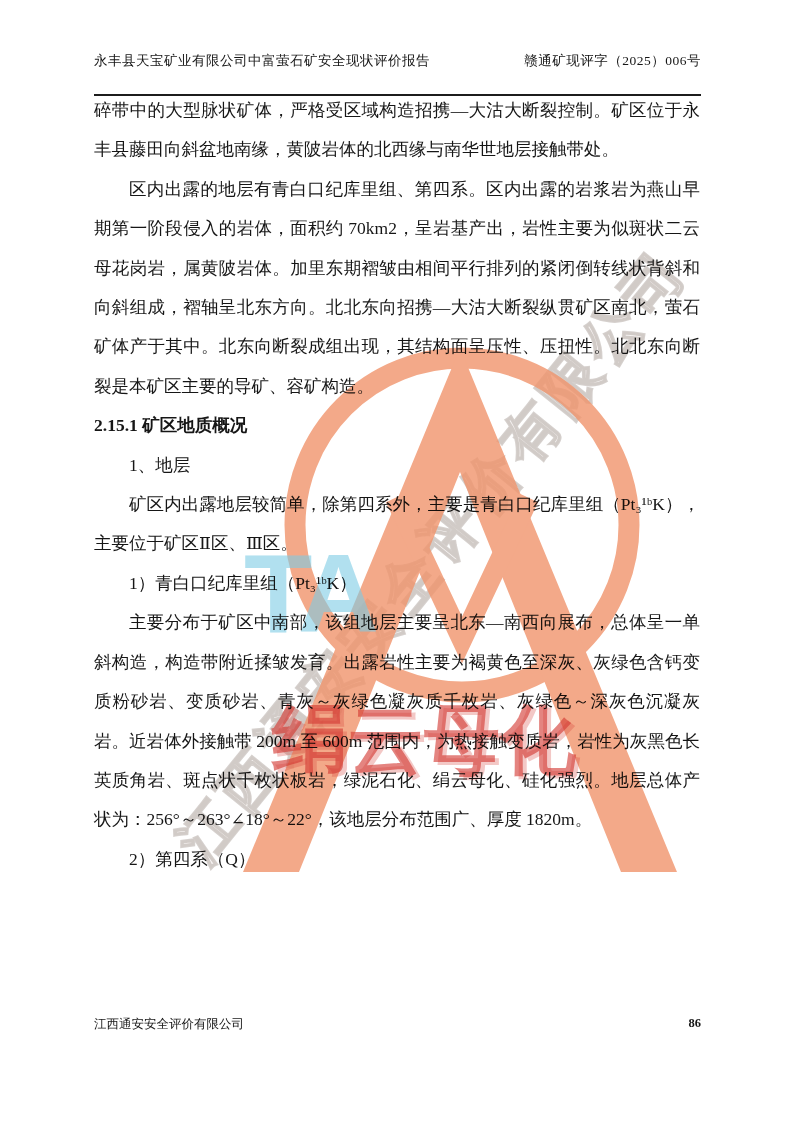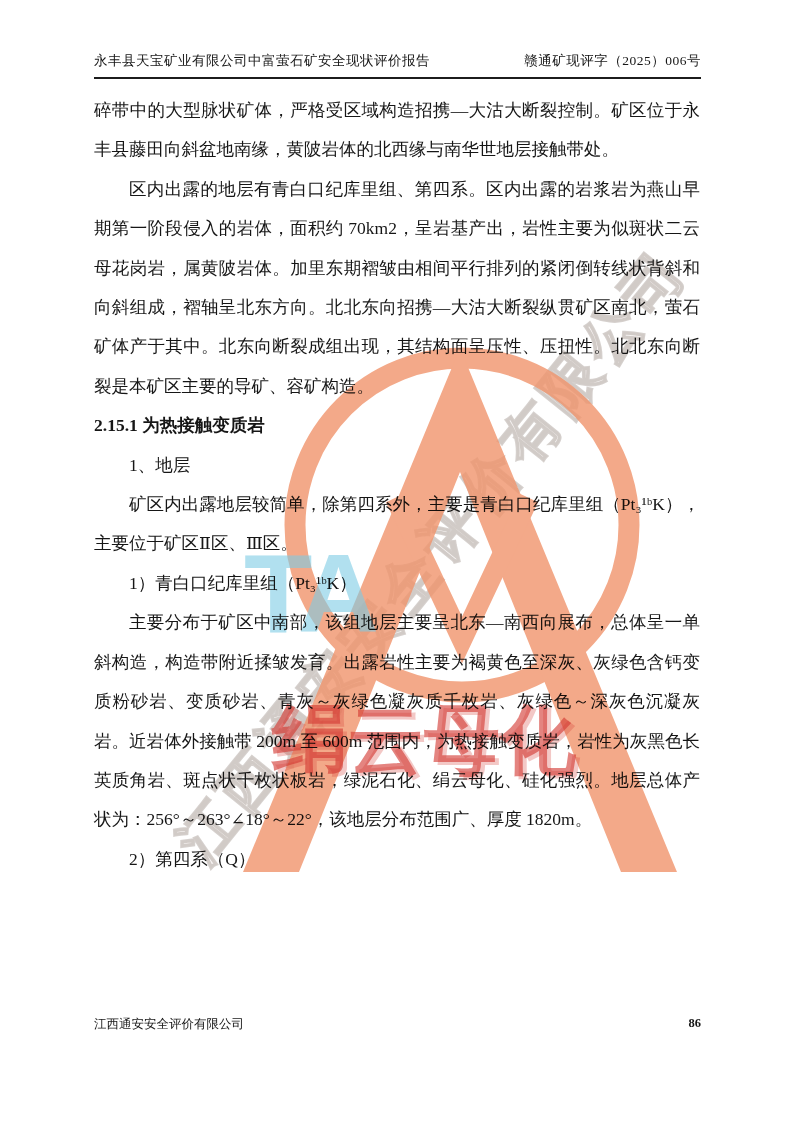--- a/index.html
+++ b/index.html
@@ -10,21 +10,21 @@
     background:#ffffff;
     overflow:hidden;
     font-family:"Liberation Serif","DejaVu Serif",serif;
     color:#161616;
   }
   
   .doc-header{
     position:absolute;left:94px;right:92px;top:52px;
     display:flex;justify-content:space-between;align-items:flex-end;
     font-size:13.5px;letter-spacing:.5px;
-    padding-bottom:7px;border-bottom:2px solid #1c1c1c;font-family:Liberation Serif, serif;
+    padding-bottom:24px;border-bottom:2px solid #1c1c1c;font-family:Liberation Serif, serif;
   }
   
   .doc-body{
     position:absolute;left:94px;width:606px;top:91px;
     font-size:17.5px;line-height:39.4px;
     text-align:justify;
   }
   .doc-body p{margin:0;text-indent:2em;}
   .doc-body p.noindent{text-indent:0;}
   .doc-body .h1{margin:0;font-weight:bold;text-indent:0;}
@@ -81,21 +81,21 @@
     </svg>
 
     <div class="wm-ta">TA</div>
 
     <div class="wm-red">绢云母化</div>
   </div>
 
   <div class="doc-body">
     <p class="noindent">碎带中的大型脉状矿体，严格受区域构造招携—大沽大断裂控制。矿区位于永丰县藤田向斜盆地南缘，黄陂岩体的北西缘与南华世地层接触带处。</p>
     <p>区内出露的地层有青白口纪库里组、第四系。区内出露的岩浆岩为燕山早期第一阶段侵入的岩体，面积约 70km2，呈岩基产出，岩性主要为似斑状二云母花岗岩，属黄陂岩体。加里东期褶皱由相间平行排列的紧闭倒转线状背斜和向斜组成，褶轴呈北东方向。北北东向招携—大沽大断裂纵贯矿区南北，萤石矿体产于其中。北东向断裂成组出现，其结构面呈压性、压扭性。北北东向断裂是本矿区主要的导矿、容矿构造。</p>
-    <p class="h1">2.15.1 为热接触变质岩</p>
+    <p class="h1">2.15.1 矿区地质概况</p>
     <p class="h2">1、地层</p>
     <p>矿区内出露地层较简单，除第四系外，主要是青白口纪库里组（Pt₃¹ᵇK），主要位于矿区Ⅱ区、Ⅲ区。</p>
     <p>1）青白口纪库里组（Pt₃¹ᵇK）</p>
     <p>主要分布于矿区中南部，该组地层主要呈北东—南西向展布，总体呈一单斜构造，构造带附近揉皱发育。出露岩性主要为褐黄色至深灰、灰绿色含钙变质粉砂岩、变质砂岩、青灰～灰绿色凝灰质千枚岩、灰绿色～深灰色沉凝灰岩。近岩体外接触带 200m 至 600m 范围内，为热接触变质岩，岩性为灰黑色长英质角岩、斑点状千枚状板岩，绿泥石化、绢云母化、硅化强烈。地层总体产状为：256°～263°∠18°～22°，该地层分布范围广、厚度 1820m。</p>
     <p>2）第四系（Q）</p>
   </div>
 
   <div class="doc-footer">
     <span class="footer-company">江西通安安全评价有限公司</span>
     <span class="footer-page">86</span>

